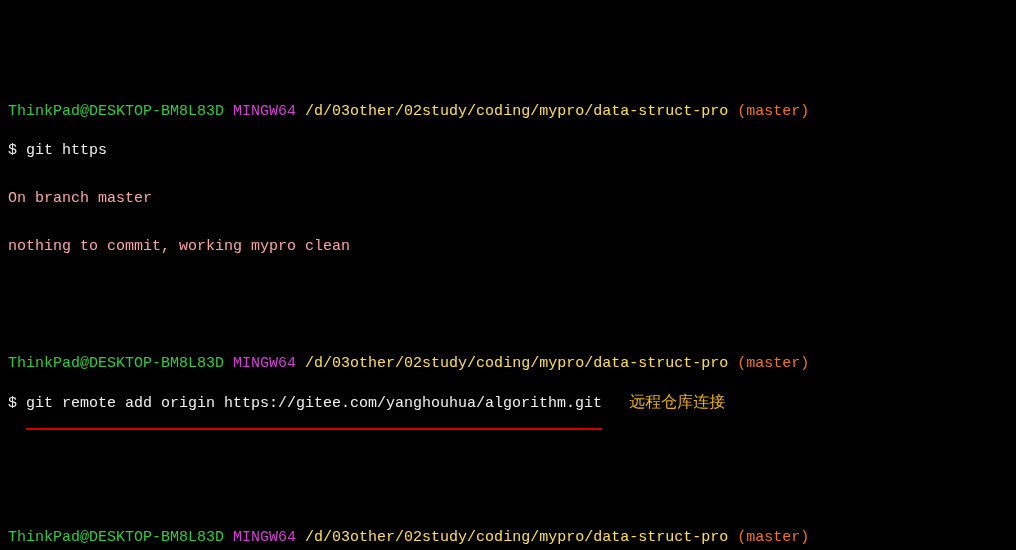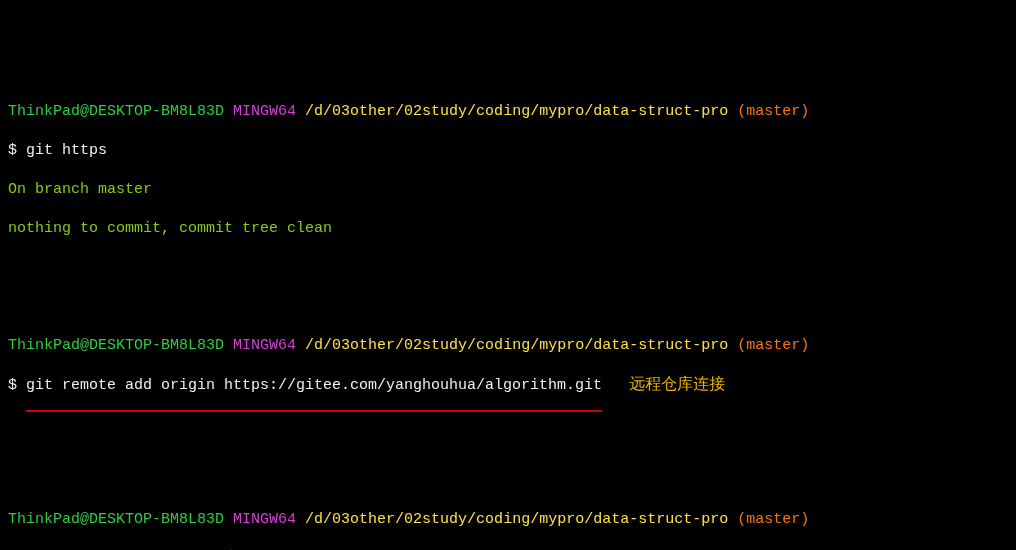--- a/index.html
+++ b/index.html
@@ -14,21 +14,21 @@
     width: 1016px;
     height: 550px;
     overflow: hidden;
   }
   .line { white-space: pre; }
   .green { color: #2ecc40; }
   .magenta { color: #d63fd6; }
   .yellow { color: #fde047; }
   .cyan { color: #f97316; }
   .white { color: #f0f0f0; }
-  .gray { color: #84cc16; }
+  .gray { color: #fca5a5; margin-top: 9px; }
   .underline-red {
     border-bottom: 2px solid #d30000;
     padding-bottom: 15px;
     display: inline-block;
   }
   .annot {
     color: #eab308;
     font-weight: 400;
     font-size: 16px;
     text-shadow: 0 0 2px rgba(0,0,0,.5);
@@ -37,21 +37,21 @@
 </style>
 </head>
 <body>
 
 
 
 
 <div class="line block"><span class="green">ThinkPad@DESKTOP-BM8L83D</span> <span class="magenta">MINGW64</span> <span class="yellow">/d/03other/02study/coding/mypro/data-struct-pro</span> <span class="cyan">(master)</span></div>
 <div class="line"><span class="white">$</span> <span class="white">git https</span></div>
 <div class="line gray">On branch master</div>
-<div class="line gray">nothing to commit, commit tree clean</div>
+<div class="line gray">nothing to commit, working mypro clean</div>
 <div class="line"> </div>
 
 
 <div class="line block"><span class="green">ThinkPad@DESKTOP-BM8L83D</span> <span class="magenta">MINGW64</span> <span class="yellow">/d/03other/02study/coding/mypro/data-struct-pro</span> <span class="cyan">(master)</span></div>
 <div class="line"><span class="white">$</span> <span class="white underline-red">git remote add origin https://gitee.com/yanghouhua/algorithm.git</span>   <span class="annot">远程仓库连接</span></div>
 <div class="line"> </div>
 
 
 <div class="line block"><span class="green">ThinkPad@DESKTOP-BM8L83D</span> <span class="magenta">MINGW64</span> <span class="yellow">/d/03other/02study/coding/mypro/data-struct-pro</span> <span class="cyan">(master)</span></div>
 <div class="line"><span class="white">$</span> <span class="white underline-red">git pull</span>     <span class="annot">拉取远程仓库</span></div>

